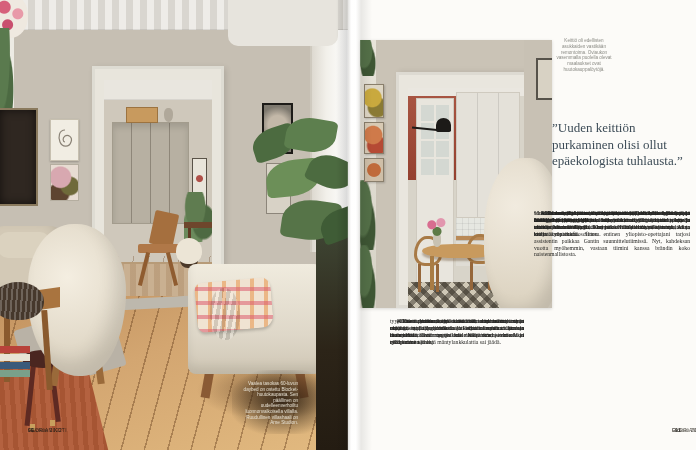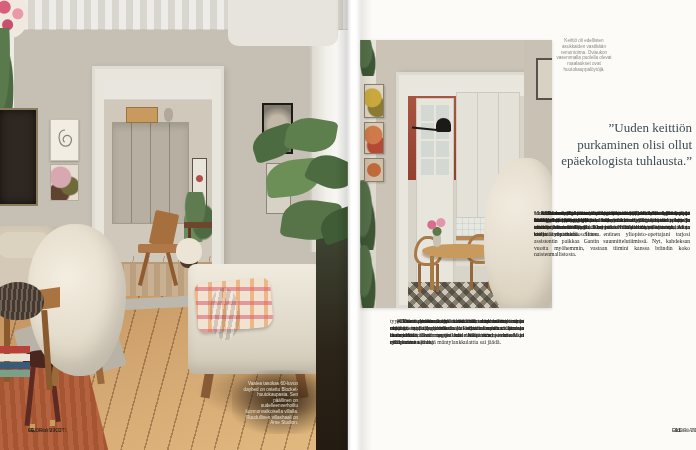--- a/index.html
+++ b/index.html
@@ -159,21 +159,21 @@
   .k-chair-hoop{width:28px;height:30px;border:3px solid #a87a46;border-radius:50% 50% 12px 12px/70% 70% 12px 12px;background:transparent;}
   .k-chair-leg{width:3px;background:#96староb;background:#96673b;}
   .rp-rightwall{left:164px;top:0;width:28px;height:268px;background:#c8c1b4;}
   .rp-partframe{left:176px;top:18px;width:16px;height:42px;background:#d8d2c4;border:2px solid #56524a;border-right:none;}
   .rp-fluffychair{left:124px;top:118px;width:78px;height:160px;
     background:radial-gradient(circle at 40% 30%,#f1ebdf,#ddd4c2 75%);
     border-radius:50% 42% 40% 45%/46% 42% 40% 44%;box-shadow:inset -8px -10px 14px rgba(0,0,0,.12);}
 
   .rp-caption{left:206px;top:38px;width:60px;color:#8b8b85;font-family:"Liberation Sans",sans-serif;
     font-size:4.6px;line-height:5.8px;text-align:center;}
-  .rp-quote{left:204px;top:120px;width:140px;text-align:right;color:#3d4c57;
+  .rp-quote{left:204px;top:120px;width:140px;text-align:left;color:#3d4c57;
     font-size:13px;line-height:16.5px;font-family:"Liberation Serif",serif;}
   .col{font-size:5.7px;line-height:6.9px;color:#262624;text-align:justify;position:absolute;}
   .col p{position:static;margin:0;}
   .col p.ind{text-indent:7px;}
   .col1{left:42px;top:318px;width:134px;}
   .col2{left:186px;top:210px;width:156px;}
   .col h3{position:static;margin:7px 0 2px 0;font-size:6.8px;font-weight:bold;color:#1e1e1c;}
   .rp-footer{right:24px;top:428px;color:#55524c;font-family:"Liberation Sans",sans-serif;
     font-size:4.8px;letter-spacing:.4px;white-space:nowrap;text-align:right;}
   .rp-footer b{font-weight:bold;margin-left:3px;color:#262420;}

